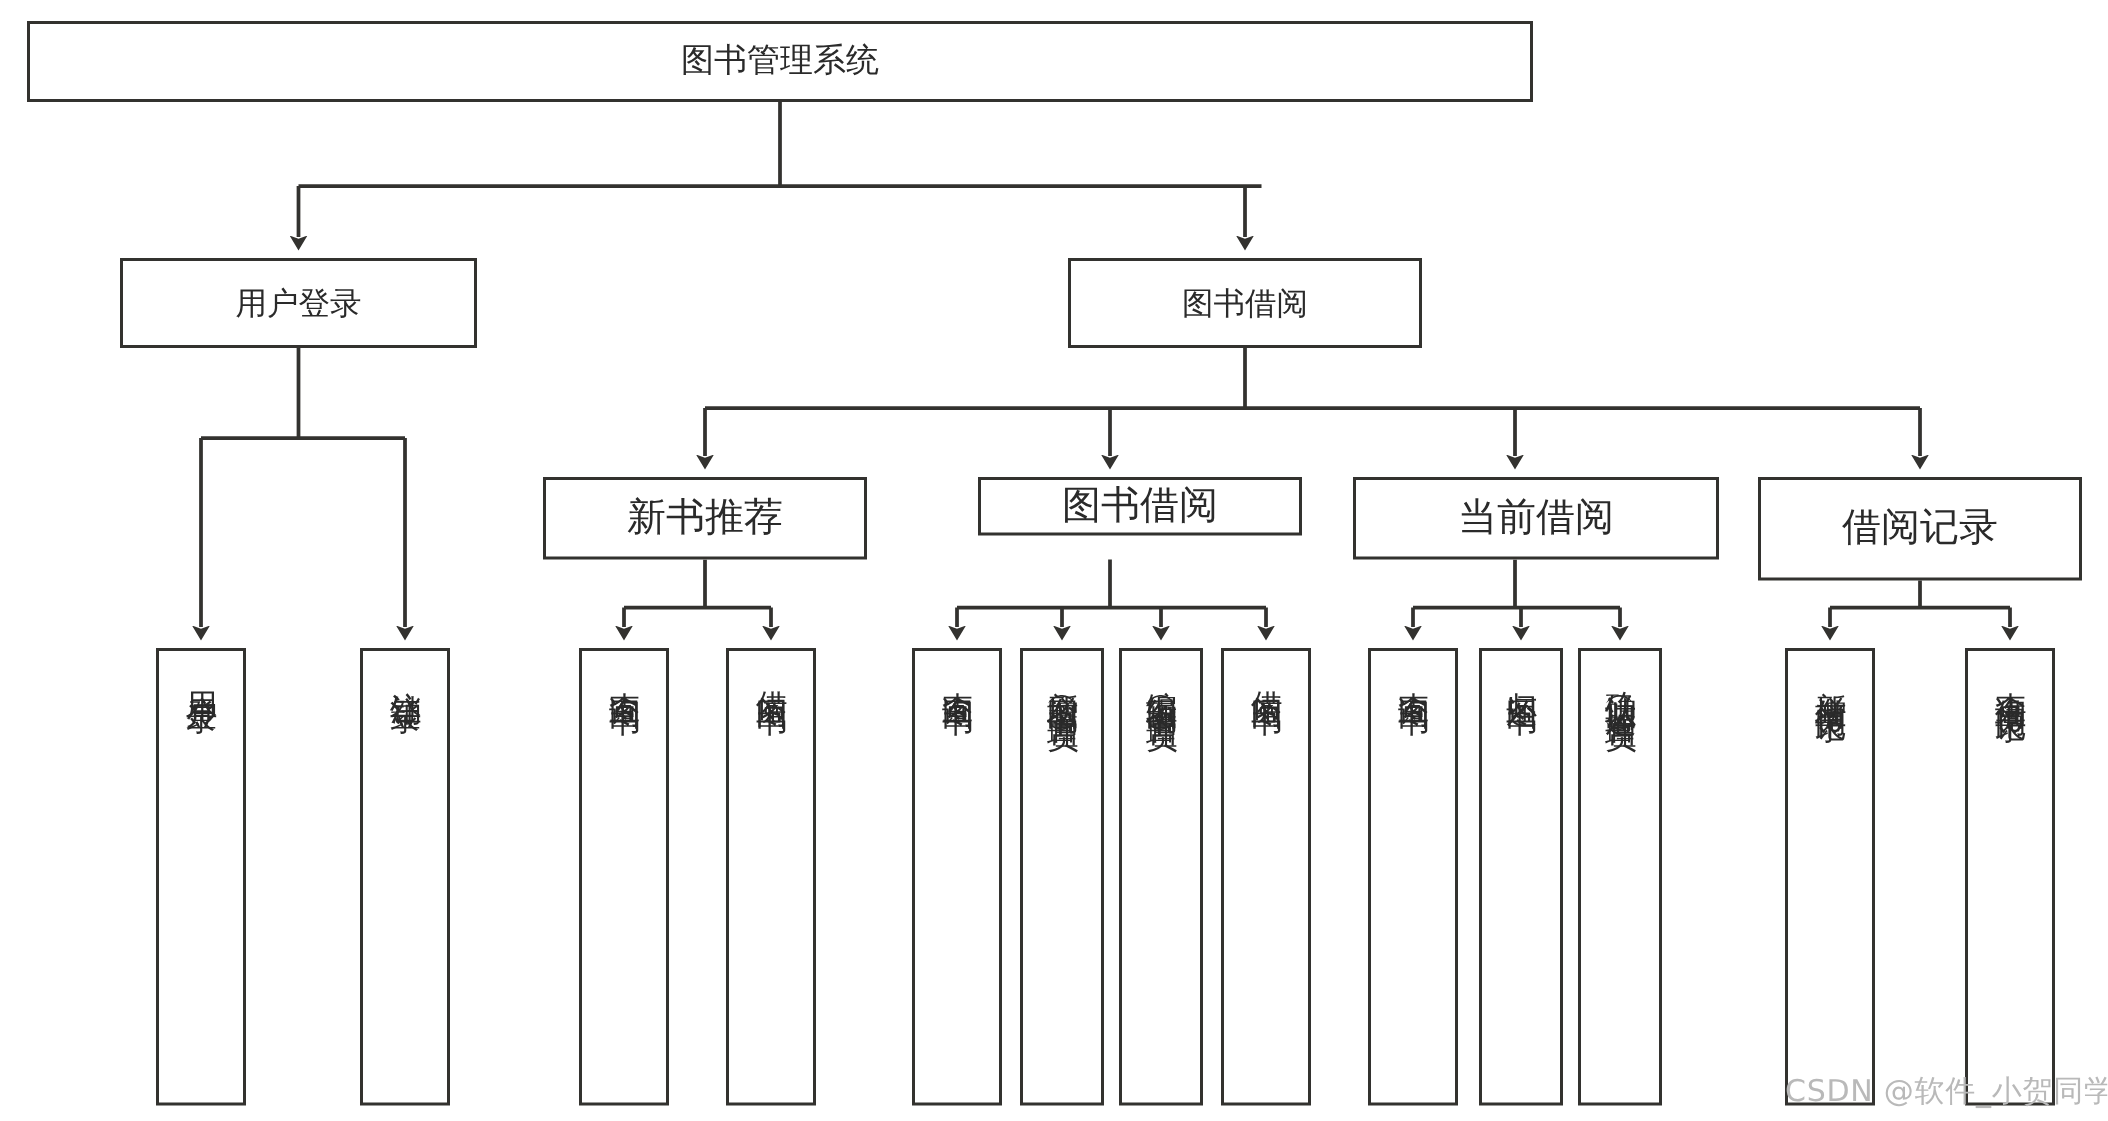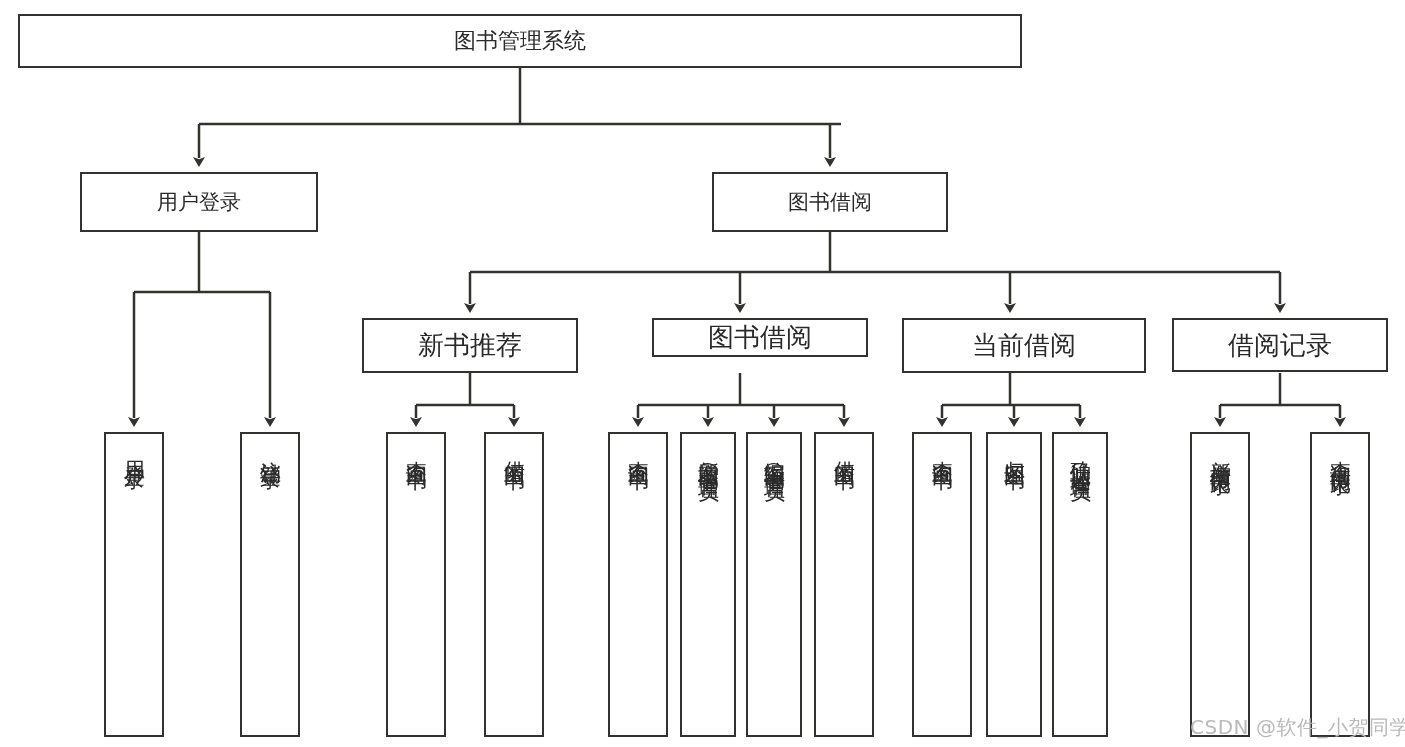--- a/index.html
+++ b/index.html
@@ -139,21 +139,21 @@
   <div id="l3-container">
       <div class="node node-l3" style="left: 362px; top: 318px; width: 216px; height: 55px;">
         <span>新书推荐</span>
       </div>
       <div class="node node-l3" style="left: 652px; top: 318px; width: 216px; height: 39px;">
         <span>图书借阅</span>
       </div>
       <div class="node node-l3" style="left: 902px; top: 318px; width: 244px; height: 55px;">
         <span>当前借阅</span>
       </div>
-      <div class="node node-l3" style="left: 1172px; top: 318px; width: 216px; height: 54px;">
+      <div class="node node-l3" style="left: 1172px; top: 318px; width: 216px; height: 69px;">
         <span>借阅记录</span>
       </div>
     </div>
   <div id="leaf-container">
       <div class="node node-leaf" style="left: 104px; top: 432px; width: 60px; height: 305px;">
         <span class="vtext">用户登录</span>
       </div>
       <div class="node node-leaf" style="left: 240px; top: 432px; width: 60px; height: 305px;">
         <span class="vtext">注销登录</span>
       </div>

